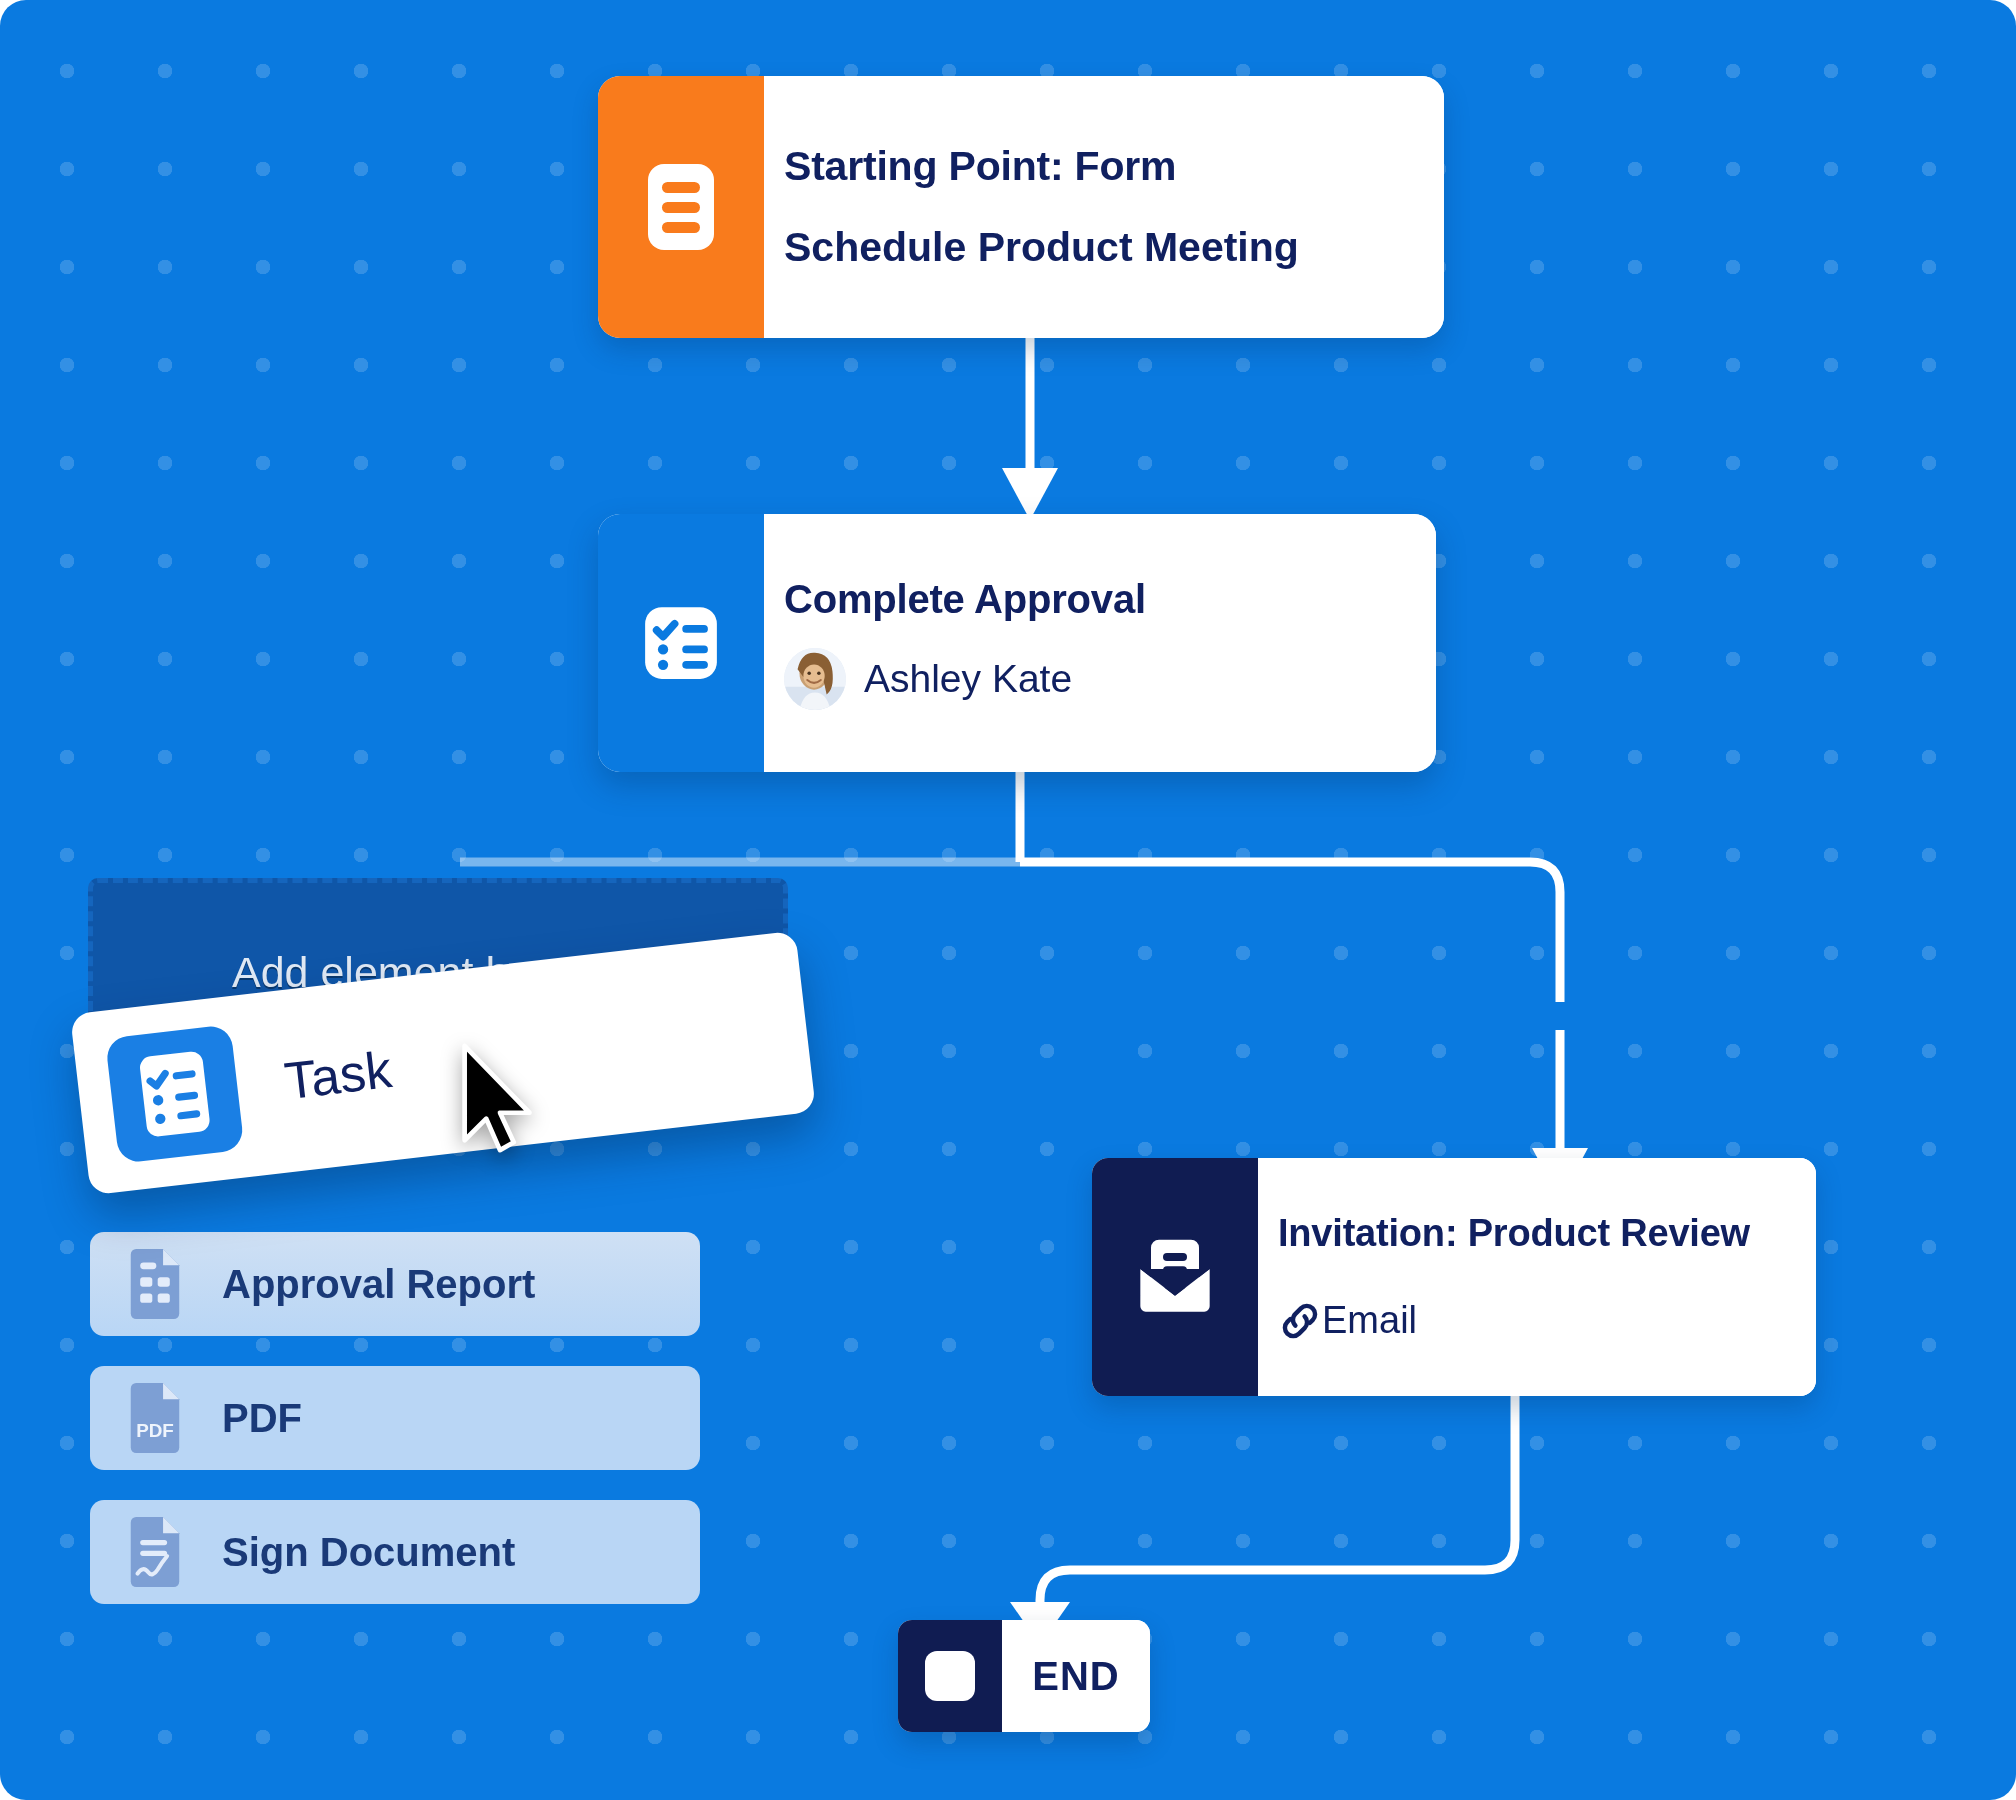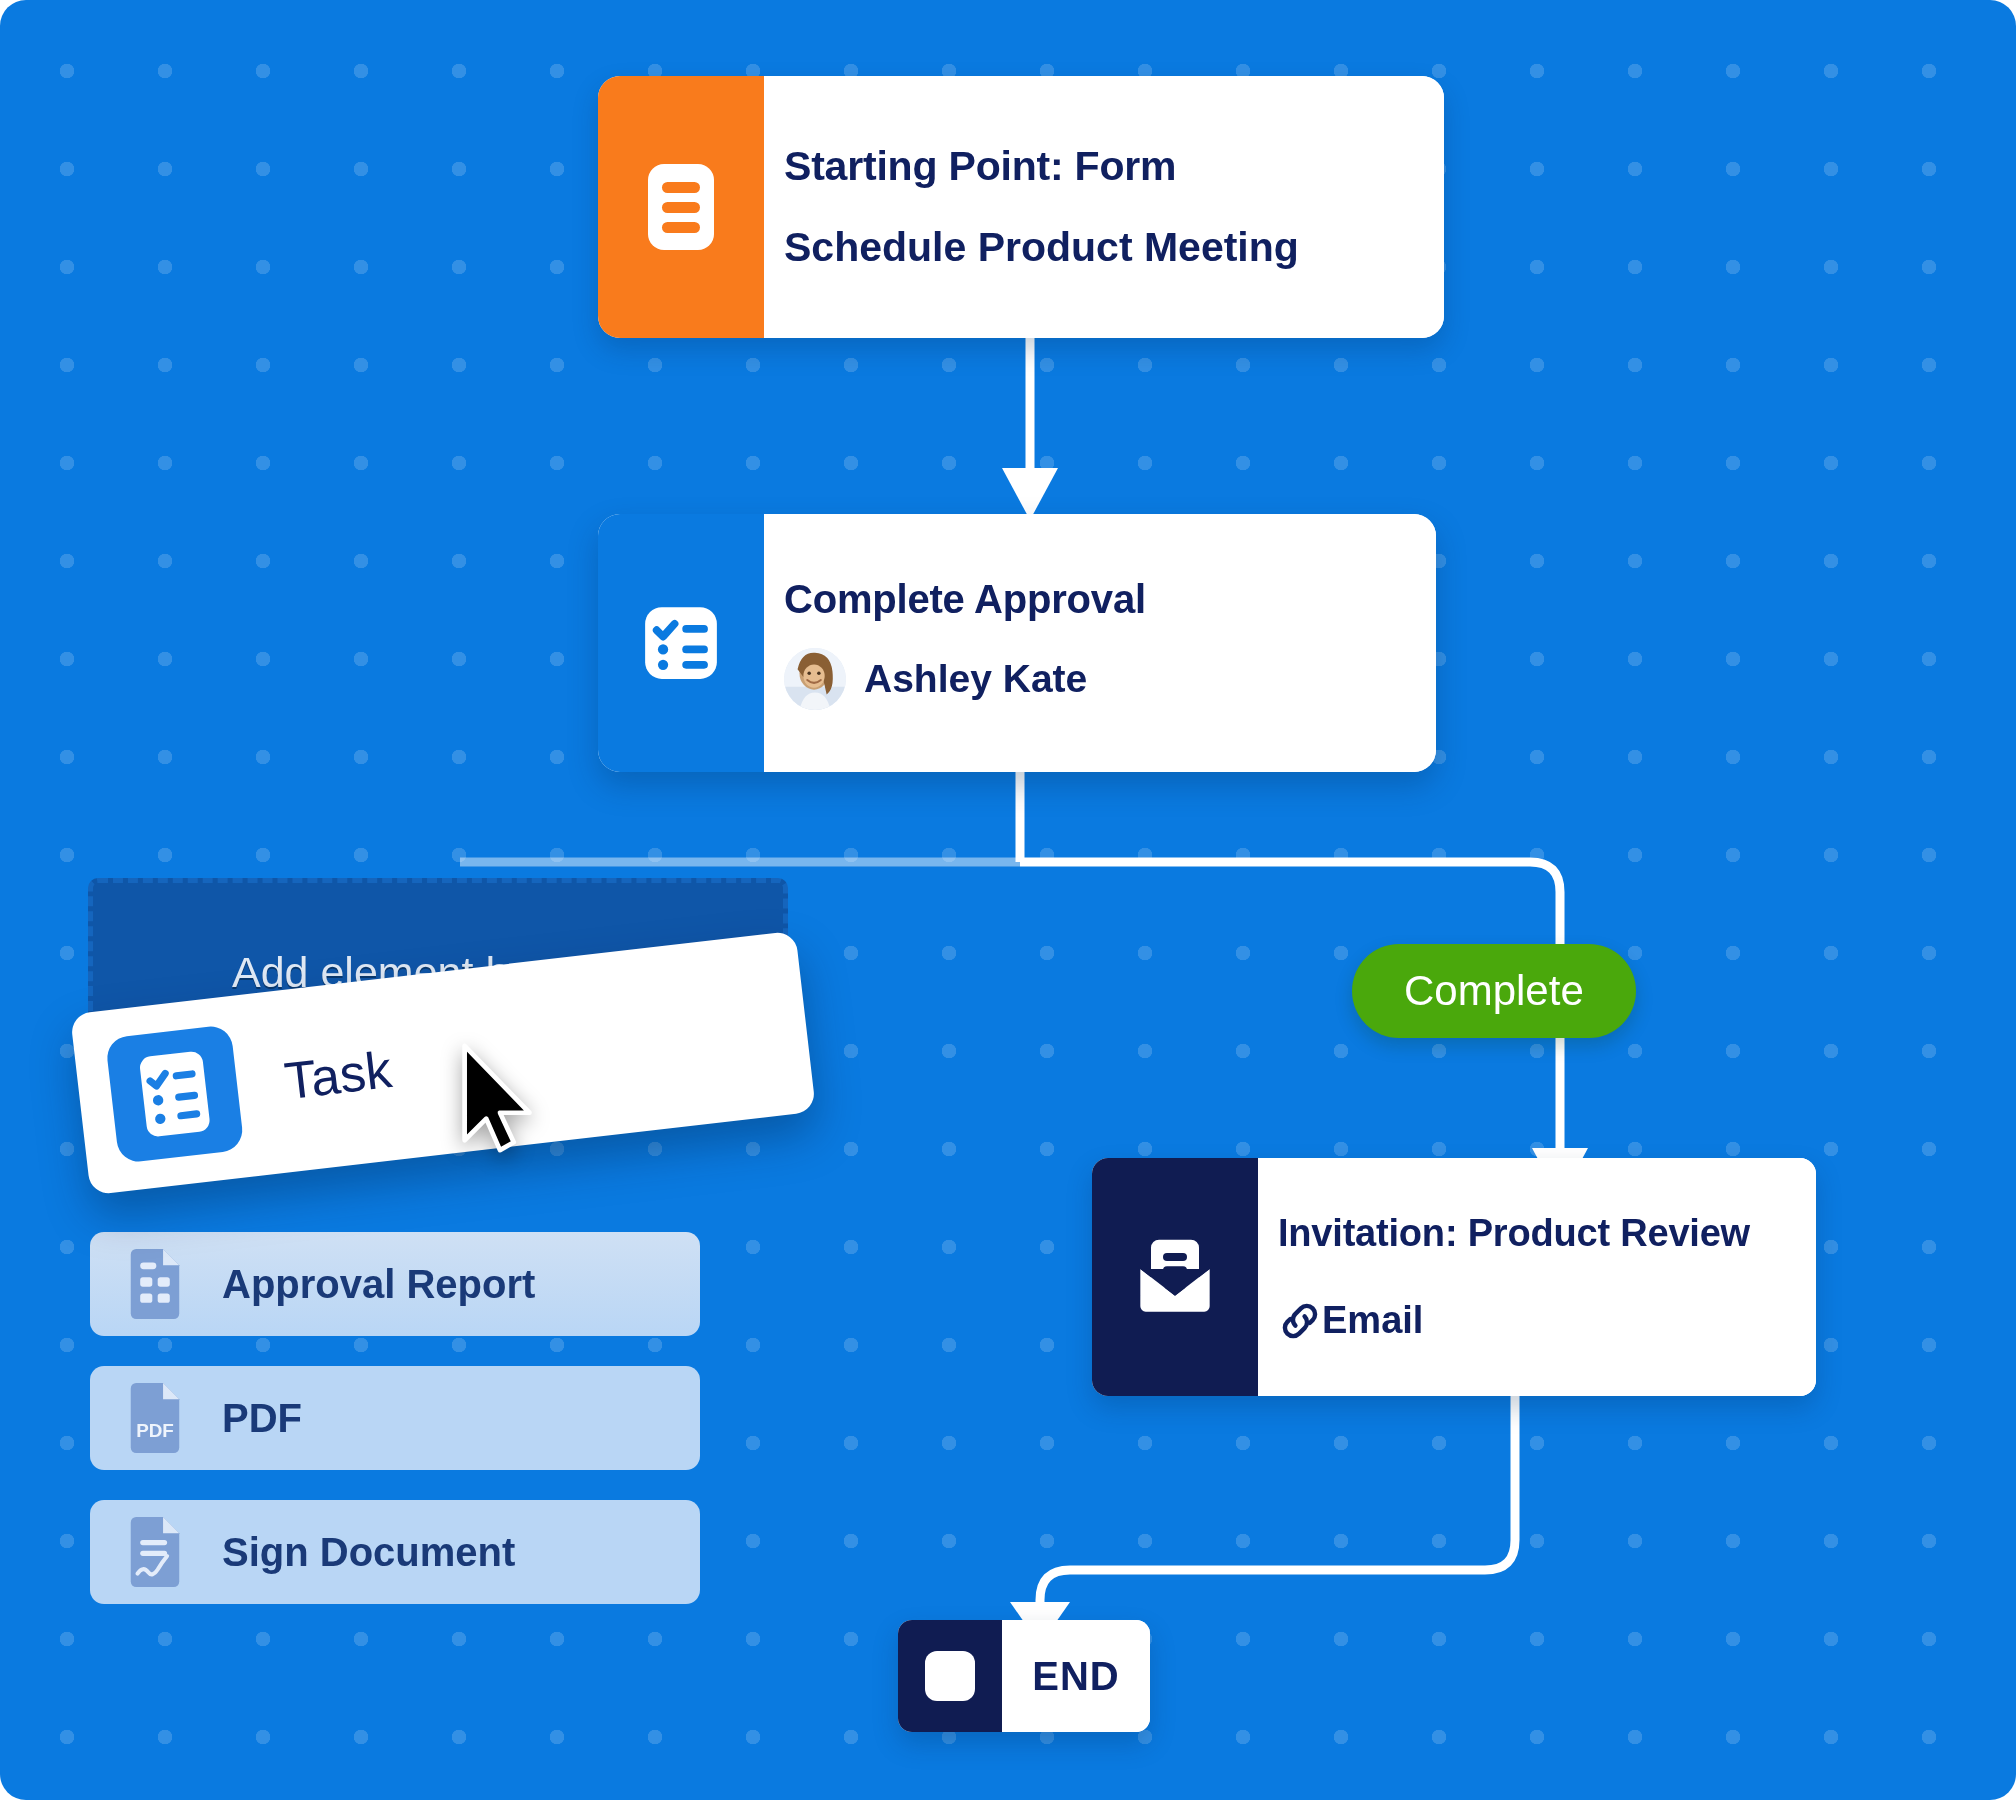--- a/index.html
+++ b/index.html
@@ -48,21 +48,21 @@
   .node-title {
     color: #102060;
     font-weight: bold;
     letter-spacing: -0.2px;
   }
   .node-sub {
     display: flex;
     align-items: center;
     gap: 18px;
     color: #102060;
-    font-weight: bold;
+    font-weight: normal;
   }
 
   
   #start-node {
     left: 598px;
     top: 76px;
     width: 846px;
     height: 262px;
   }
   #start-node .node-side {
@@ -349,23 +349,20 @@
               <circle cx="36" cy="26" r="1.8" fill="#4a3420"></circle>
               <path d="M16 64 q4 -18 16 -18 q12 0 16 18 Z" fill="#f2f5f9"></path>
             </g>
           </svg>
         </span>
         <span>Ashley Kate</span>
       </div>
     </div>
   </div>
 
-  <div id="complete-badge">
-    <span>Complete</span>
-  </div>
 
   <div class="node" id="invitation-node">
     <div class="node-side">
       <svg class="mail-icon" viewBox="0 0 64 60">
         <path d="M14 8 a6 6 0 0 1 6 -6 h24 a6 6 0 0 1 6 6 v30 h-36 Z" fill="#ffffff"></path>
         <rect x="23" y="12" width="18" height="6" rx="3" fill="#101c52"></rect>
         <rect x="23" y="22" width="18" height="6" rx="3" fill="#101c52"></rect>
         <path d="M6 24 L32 44 L58 24 L58 52 a4 4 0 0 1 -4 4 H10 a4 4 0 0 1 -4 -4 Z" fill="#ffffff"></path>
         <path d="M6 24 L32 44 L58 24" fill="#101c52"></path>
       </svg>

